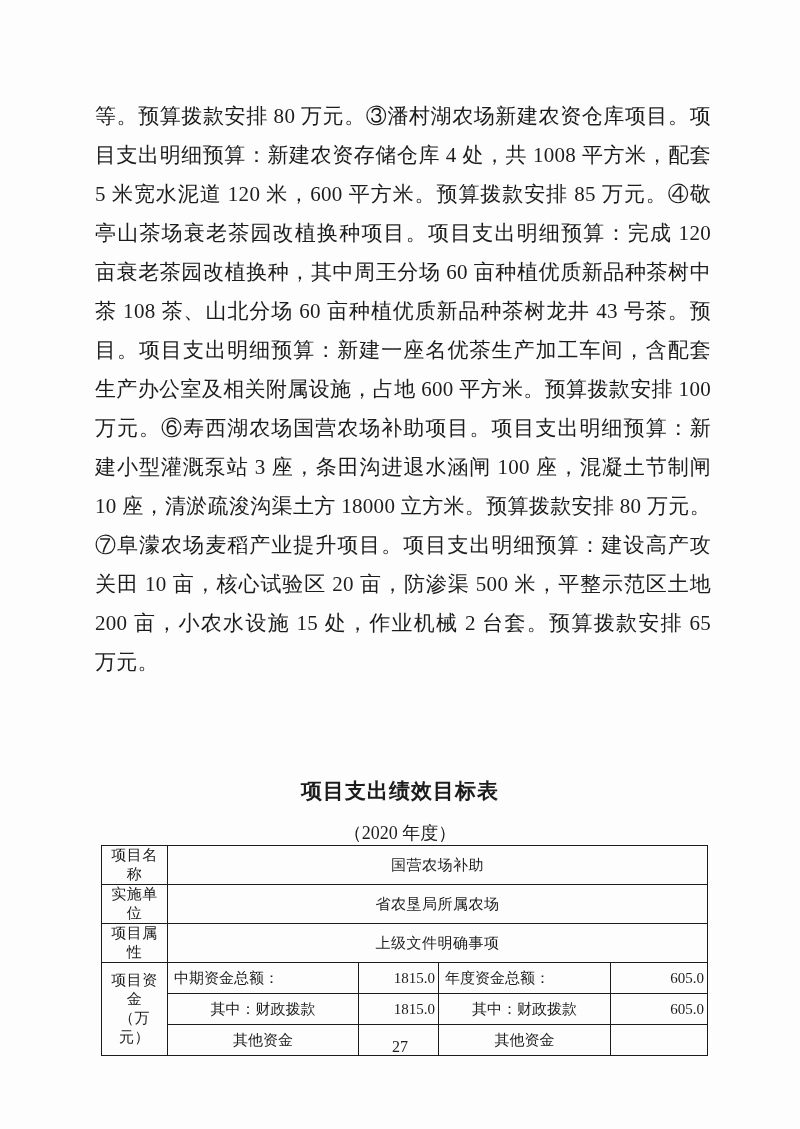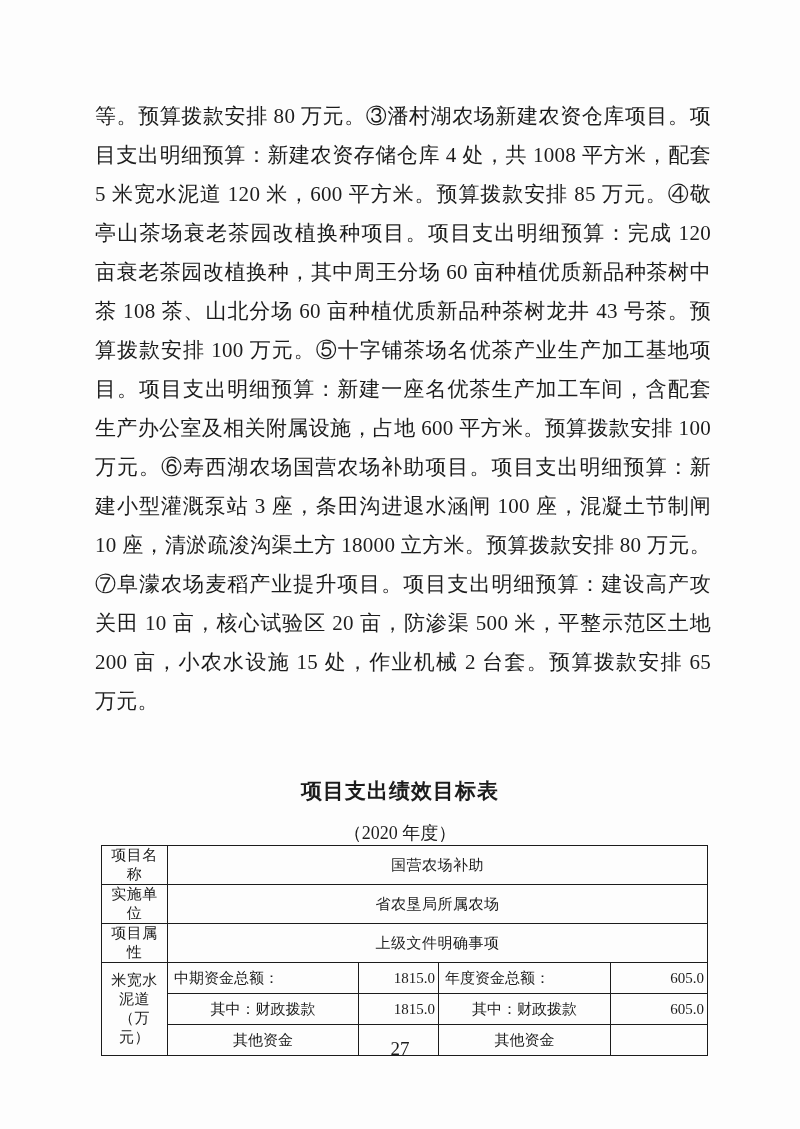--- a/index.html
+++ b/index.html
@@ -87,36 +87,35 @@
   #perf-table td.txt-center { text-align: center; }
   #perf-table td.num-right  { text-align: right; padding-right: 3px; }
   #perf-table .funds-label { line-height: 19px; text-align: center; }
   
   #page-number {
     position: absolute;
     top: 1038px;
     left: 0;
     width: 800px;
     text-align: center;
-    font-size: 19px;
+    font-size: 16px;
   }
 </style>
 </head>
 <body>
 
 <div id="page">
 
   <div id="text-block">
     <div class="body-line">等。预算拨款安排 80 万元。③潘村湖农场新建农资仓库项目。项</div>
     <div class="body-line">目支出明细预算：新建农资存储仓库 4 处，共 1008 平方米，配套</div>
     <div class="body-line">5 米宽水泥道 120 米，600 平方米。预算拨款安排 85 万元。④敬</div>
     <div class="body-line">亭山茶场衰老茶园改植换种项目。项目支出明细预算：完成 120</div>
     <div class="body-line">亩衰老茶园改植换种，其中周王分场 60 亩种植优质新品种茶树中</div>
     <div class="body-line">茶 108 茶、山北分场 60 亩种植优质新品种茶树龙井 43 号茶。预</div>
-    <div class="body-line">算拨款安排 100 万元。⑤十字铺茶场名优茶产业生产加工基地项</div>
     <div class="body-line">目。项目支出明细预算：新建一座名优茶生产加工车间，含配套</div>
     <div class="body-line">生产办公室及相关附属设施，占地 600 平方米。预算拨款安排 100</div>
     <div class="body-line">万元。⑥寿西湖农场国营农场补助项目。项目支出明细预算：新</div>
     <div class="body-line">建小型灌溉泵站 3 座，条田沟进退水涵闸 100 座，混凝土节制闸</div>
     <div class="body-line">10 座，清淤疏浚沟渠土方 18000 立方米。预算拨款安排 80 万元。</div>
     <div class="body-line">⑦阜濛农场麦稻产业提升项目。项目支出明细预算：建设高产攻</div>
     <div class="body-line">关田 10 亩，核心试验区 20 亩，防渗渠 500 米，平整示范区土地</div>
     <div class="body-line">200 亩，小农水设施 15 处，作业机械 2 台套。预算拨款安排 65</div>
     <div class="body-line short">万元。</div>
   </div>
@@ -140,21 +139,21 @@
     <tr>
       <td class="lbl">实施单位</td>
       <td colspan="4" class="val-center">省农垦局所属农场</td>
     </tr>
     <tr>
       <td class="lbl">项目属性</td>
       <td colspan="4" class="val-center">上级文件明确事项</td>
     </tr>
     <tr>
       <td rowspan="3" class="lbl">
-        <div class="funds-label">米宽水泥道</div>
+        <div class="funds-label">项目资金</div>
         <div class="funds-label">（万元）</div>
       </td>
       <td class="txt-left">中期资金总额：</td>
       <td class="num-right">1815.0</td>
       <td class="txt-left">年度资金总额：</td>
       <td class="num-right">605.0</td>
     </tr>
     <tr>
       <td class="txt-center">其中：财政拨款</td>
       <td class="num-right">1815.0</td>

